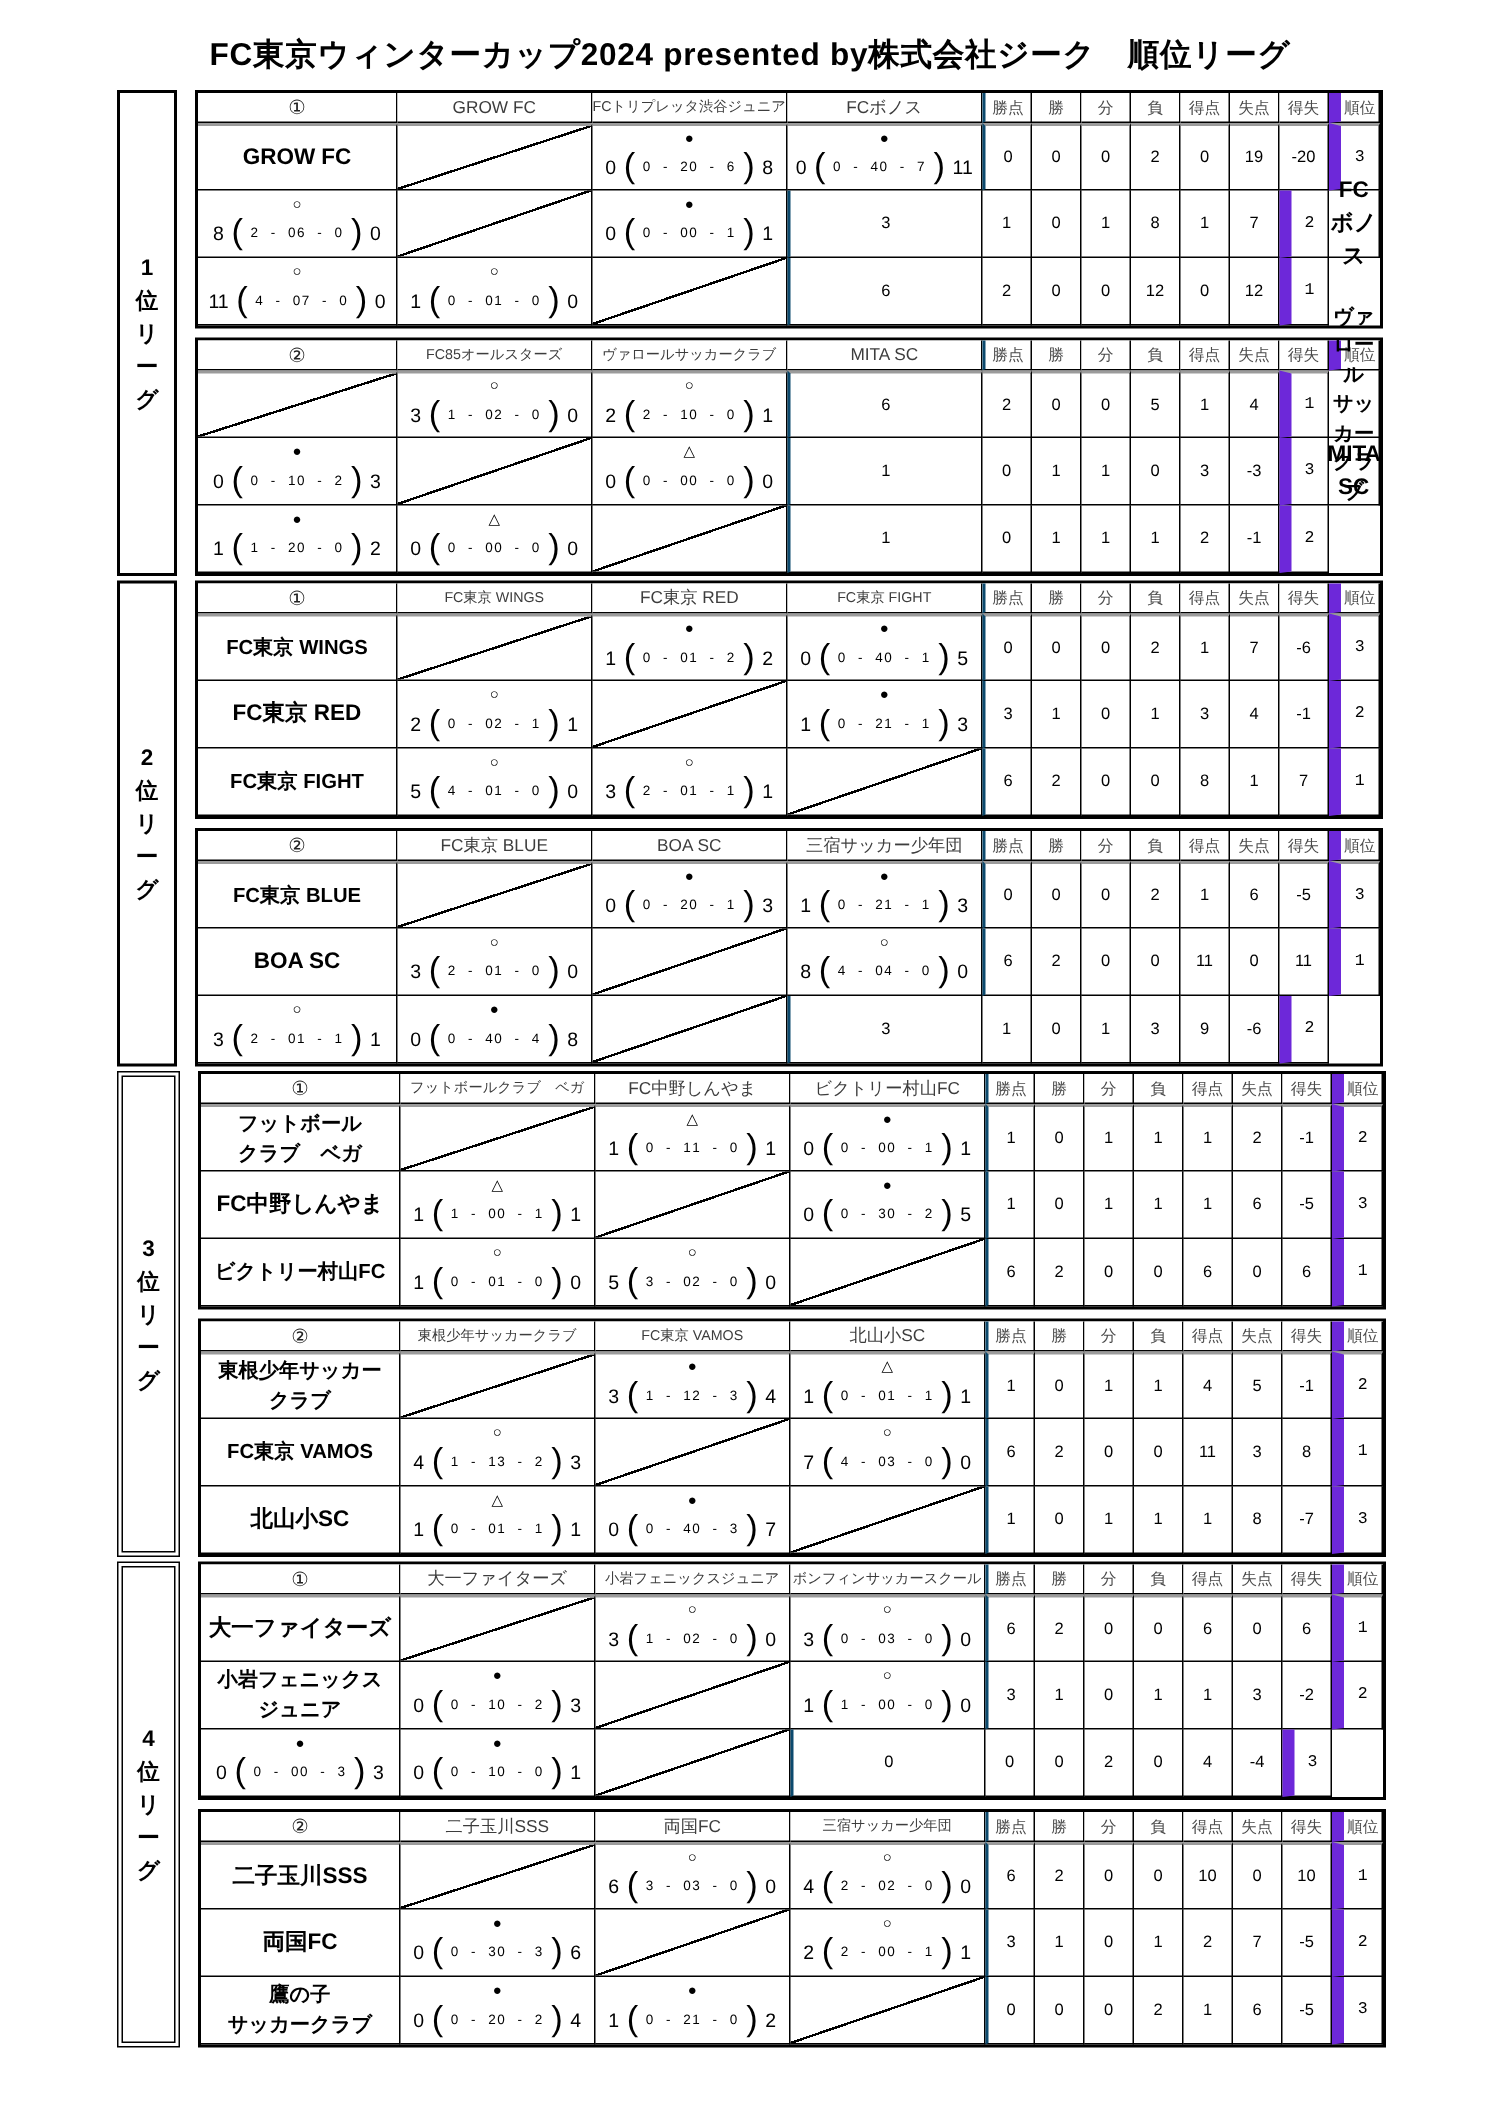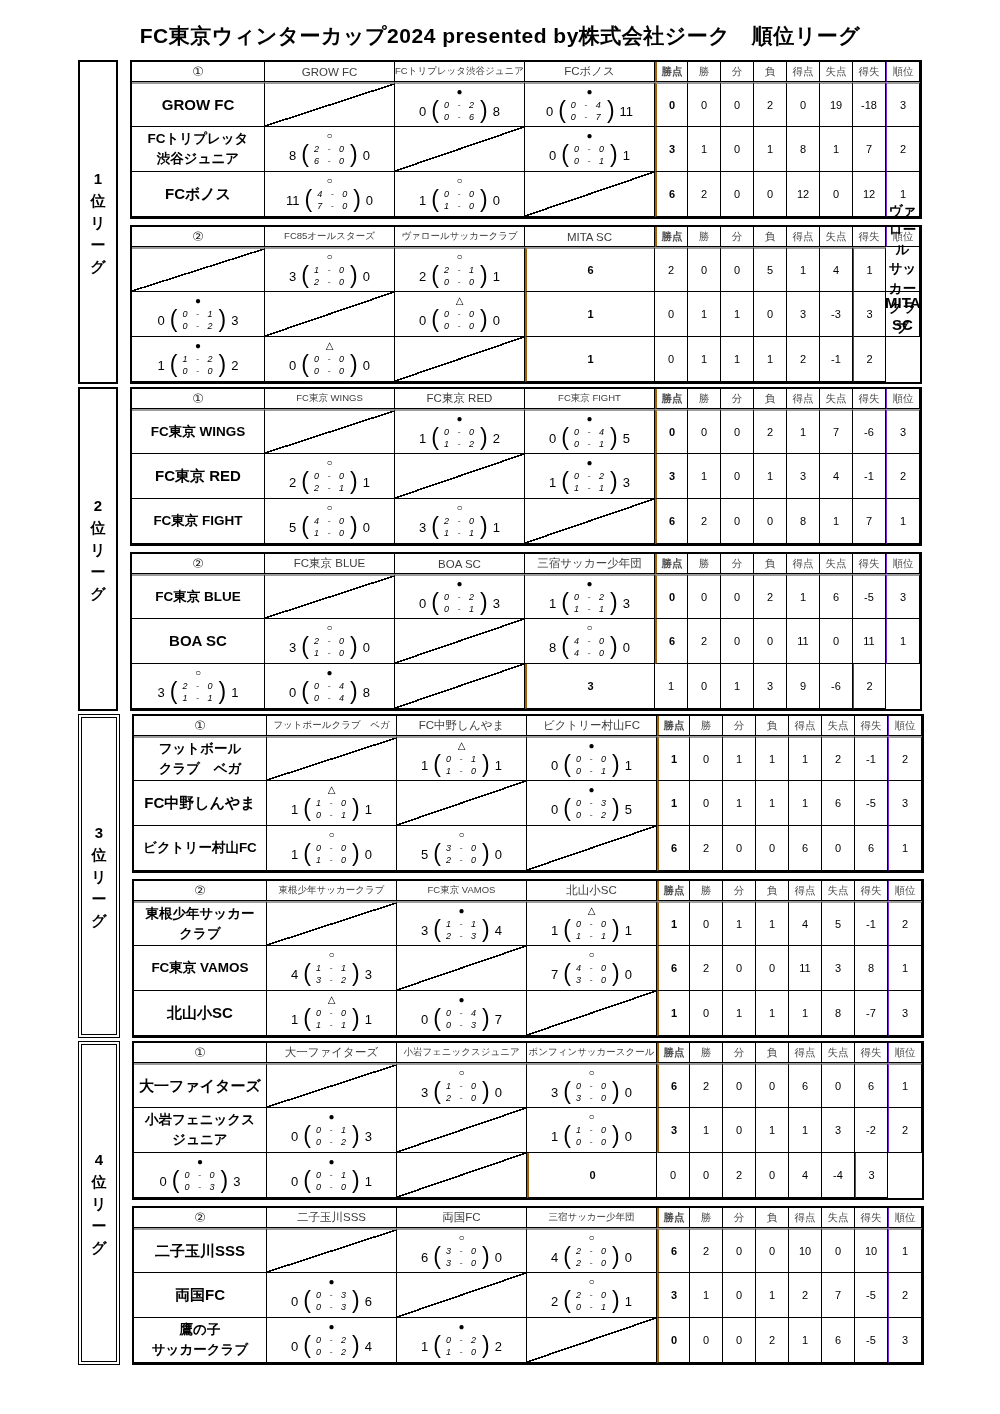--- a/index.html
+++ b/index.html
@@ -28,30 +28,30 @@
   }
   .c{border-right:1px solid #000;border-bottom:1px solid #000;
      display:flex;align-items:center;justify-content:center;box-sizing:border-box;}
   .hc{height:20px;background:#fff;}
   .nc{font-size:13px;color:#222;}
   .oc{font-size:11.5px;color:#3d3d3d;white-space:nowrap;overflow:hidden;}
   .oc.small{font-size:9.5px;}
   .sc{font-size:10.5px;color:#4a4a4a;}
   .bc{height:45px;}
   .ft{border-top:2px solid #9b9b9b;}
-  .fs{border-left:2px solid #a16207;font-weight:bold;}
-  .rk{border-left:1px solid #6d28d9;}
+  .fs{border-left:2px solid #0c4a6e;}
+  .rk{border-left:8px solid #6d28d9;font-family:Liberation Mono, monospace;}
   .nmc{flex-direction:column;font-weight:700;font-size:15px;line-height:1.45;text-align:center;}
   .nmc.two{font-size:13.5px;}
   .mc{flex-direction:column;justify-content:center;padding:1px 0;}
   .sym{font-size:10px;line-height:1;margin-bottom:2px;}
   .score{display:flex;align-items:center;gap:5px;font-size:13px;font-weight:500;line-height:1;}
   .par{font-size:23px;font-weight:300;transform:translateY(-1px);}
-  .halves{display:flex;flex-direction:column;font-size:9px;line-height:1.35;
-          text-align:right;letter-spacing:1px;word-spacing:4px;font-weight:500;font-style:italic;}
+  .halves{display:flex;flex-direction:row;font-size:9px;line-height:1.35;
+          text-align:right;letter-spacing:1px;word-spacing:4px;font-weight:500;}
   .diag{background-image:linear-gradient(to bottom right,
         transparent calc(50% - .8px),#000 calc(50% - .8px),
         #000 calc(50% + .8px),transparent calc(50% + .8px));}
   .stc{font-size:11px;}
 </style>
 </head>
 <body>
 
 <div class="page">
   <h1 class="title">FC東京ウィンターカップ2024 presented by株式会社ジーク　順位リーグ</h1>
@@ -107,26 +107,22 @@
                 <div class="par">)</div>
                 <div class="tot">11</div>
               </div>
             </div>
             <div class="c bc stc fs ft">0</div>
             <div class="c bc stc ft">0</div>
             <div class="c bc stc ft">0</div>
             <div class="c bc stc ft">2</div>
             <div class="c bc stc ft">0</div>
             <div class="c bc stc ft">19</div>
-            <div class="c bc stc ft">-18</div>
+            <div class="c bc stc ft">-20</div>
             <div class="c bc stc rk ft">3</div>
-            <div class="c bc nmc two">
-              <div class="nml">FCトリプレッタ</div>
-              <div class="nml">渋谷ジュニア</div>
-            </div>
             <div class="c bc mc">
               <div class="sym">○</div>
               <div class="score">
                 <div class="tot">8</div>
                 <div class="par">(</div>
                 <div class="halves">
                   <div class="hl">2 - 0</div>
                   <div class="hl">6 - 0</div>
                 </div>
                 <div class="par">)</div>

